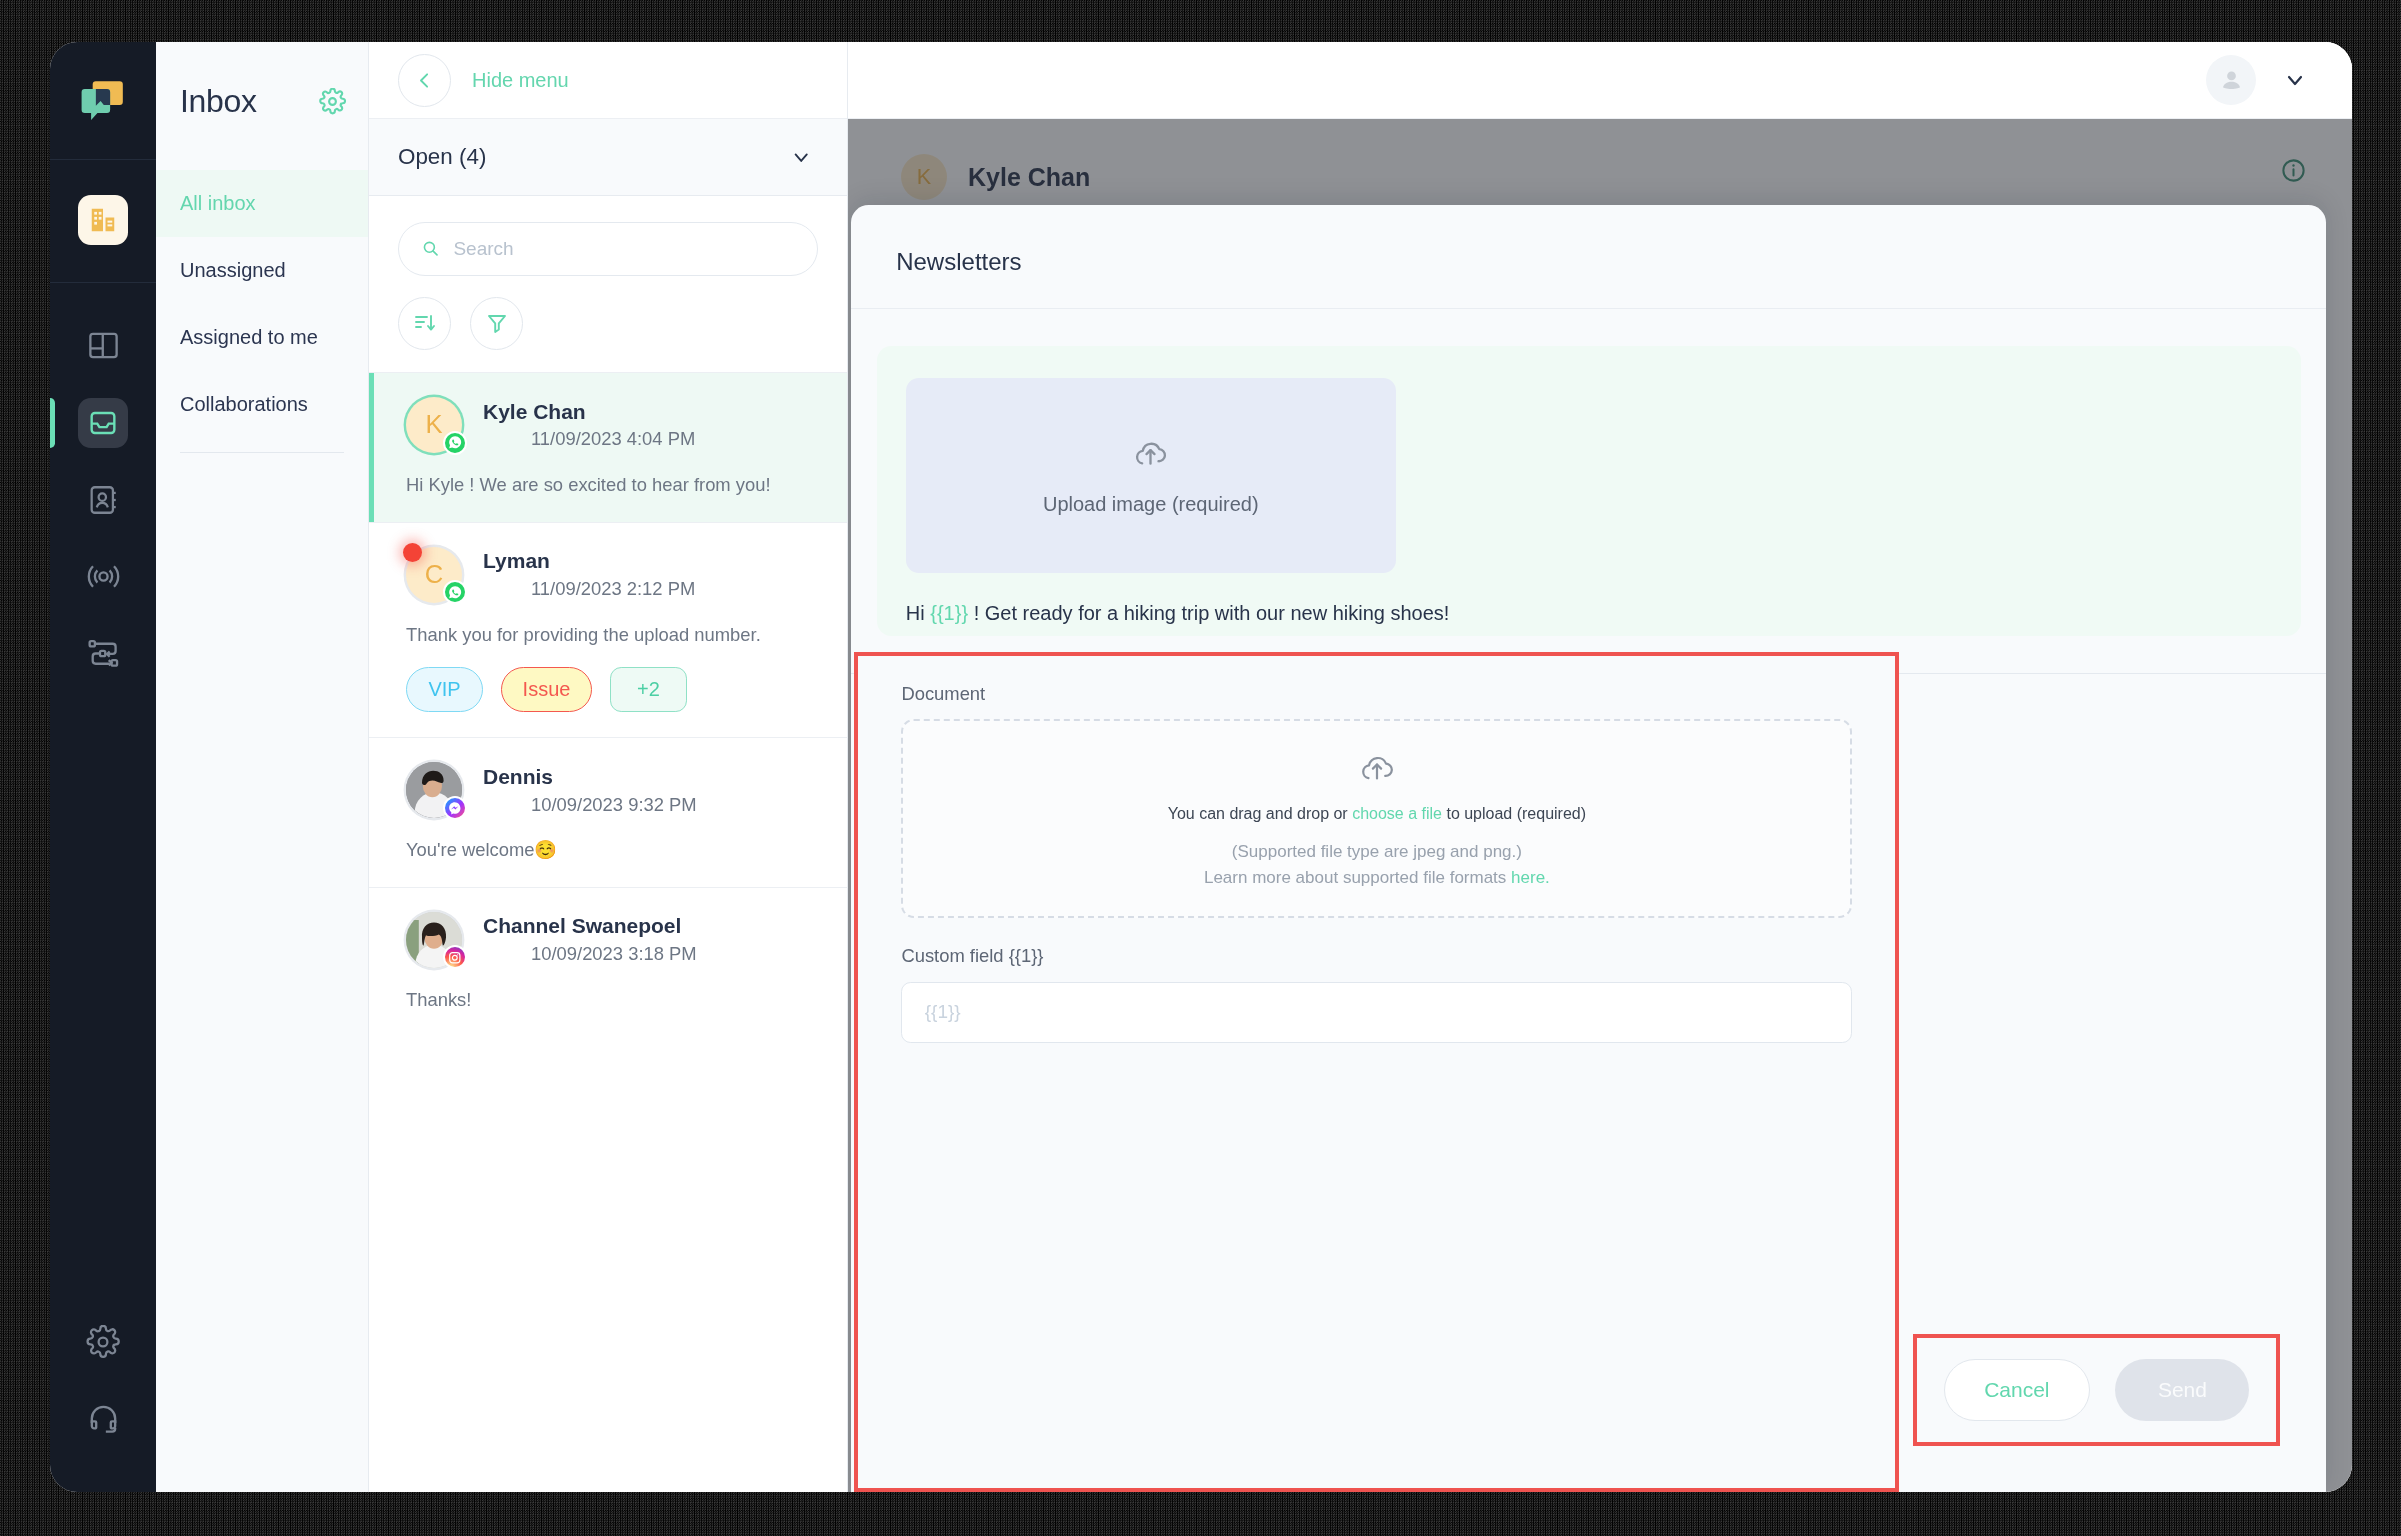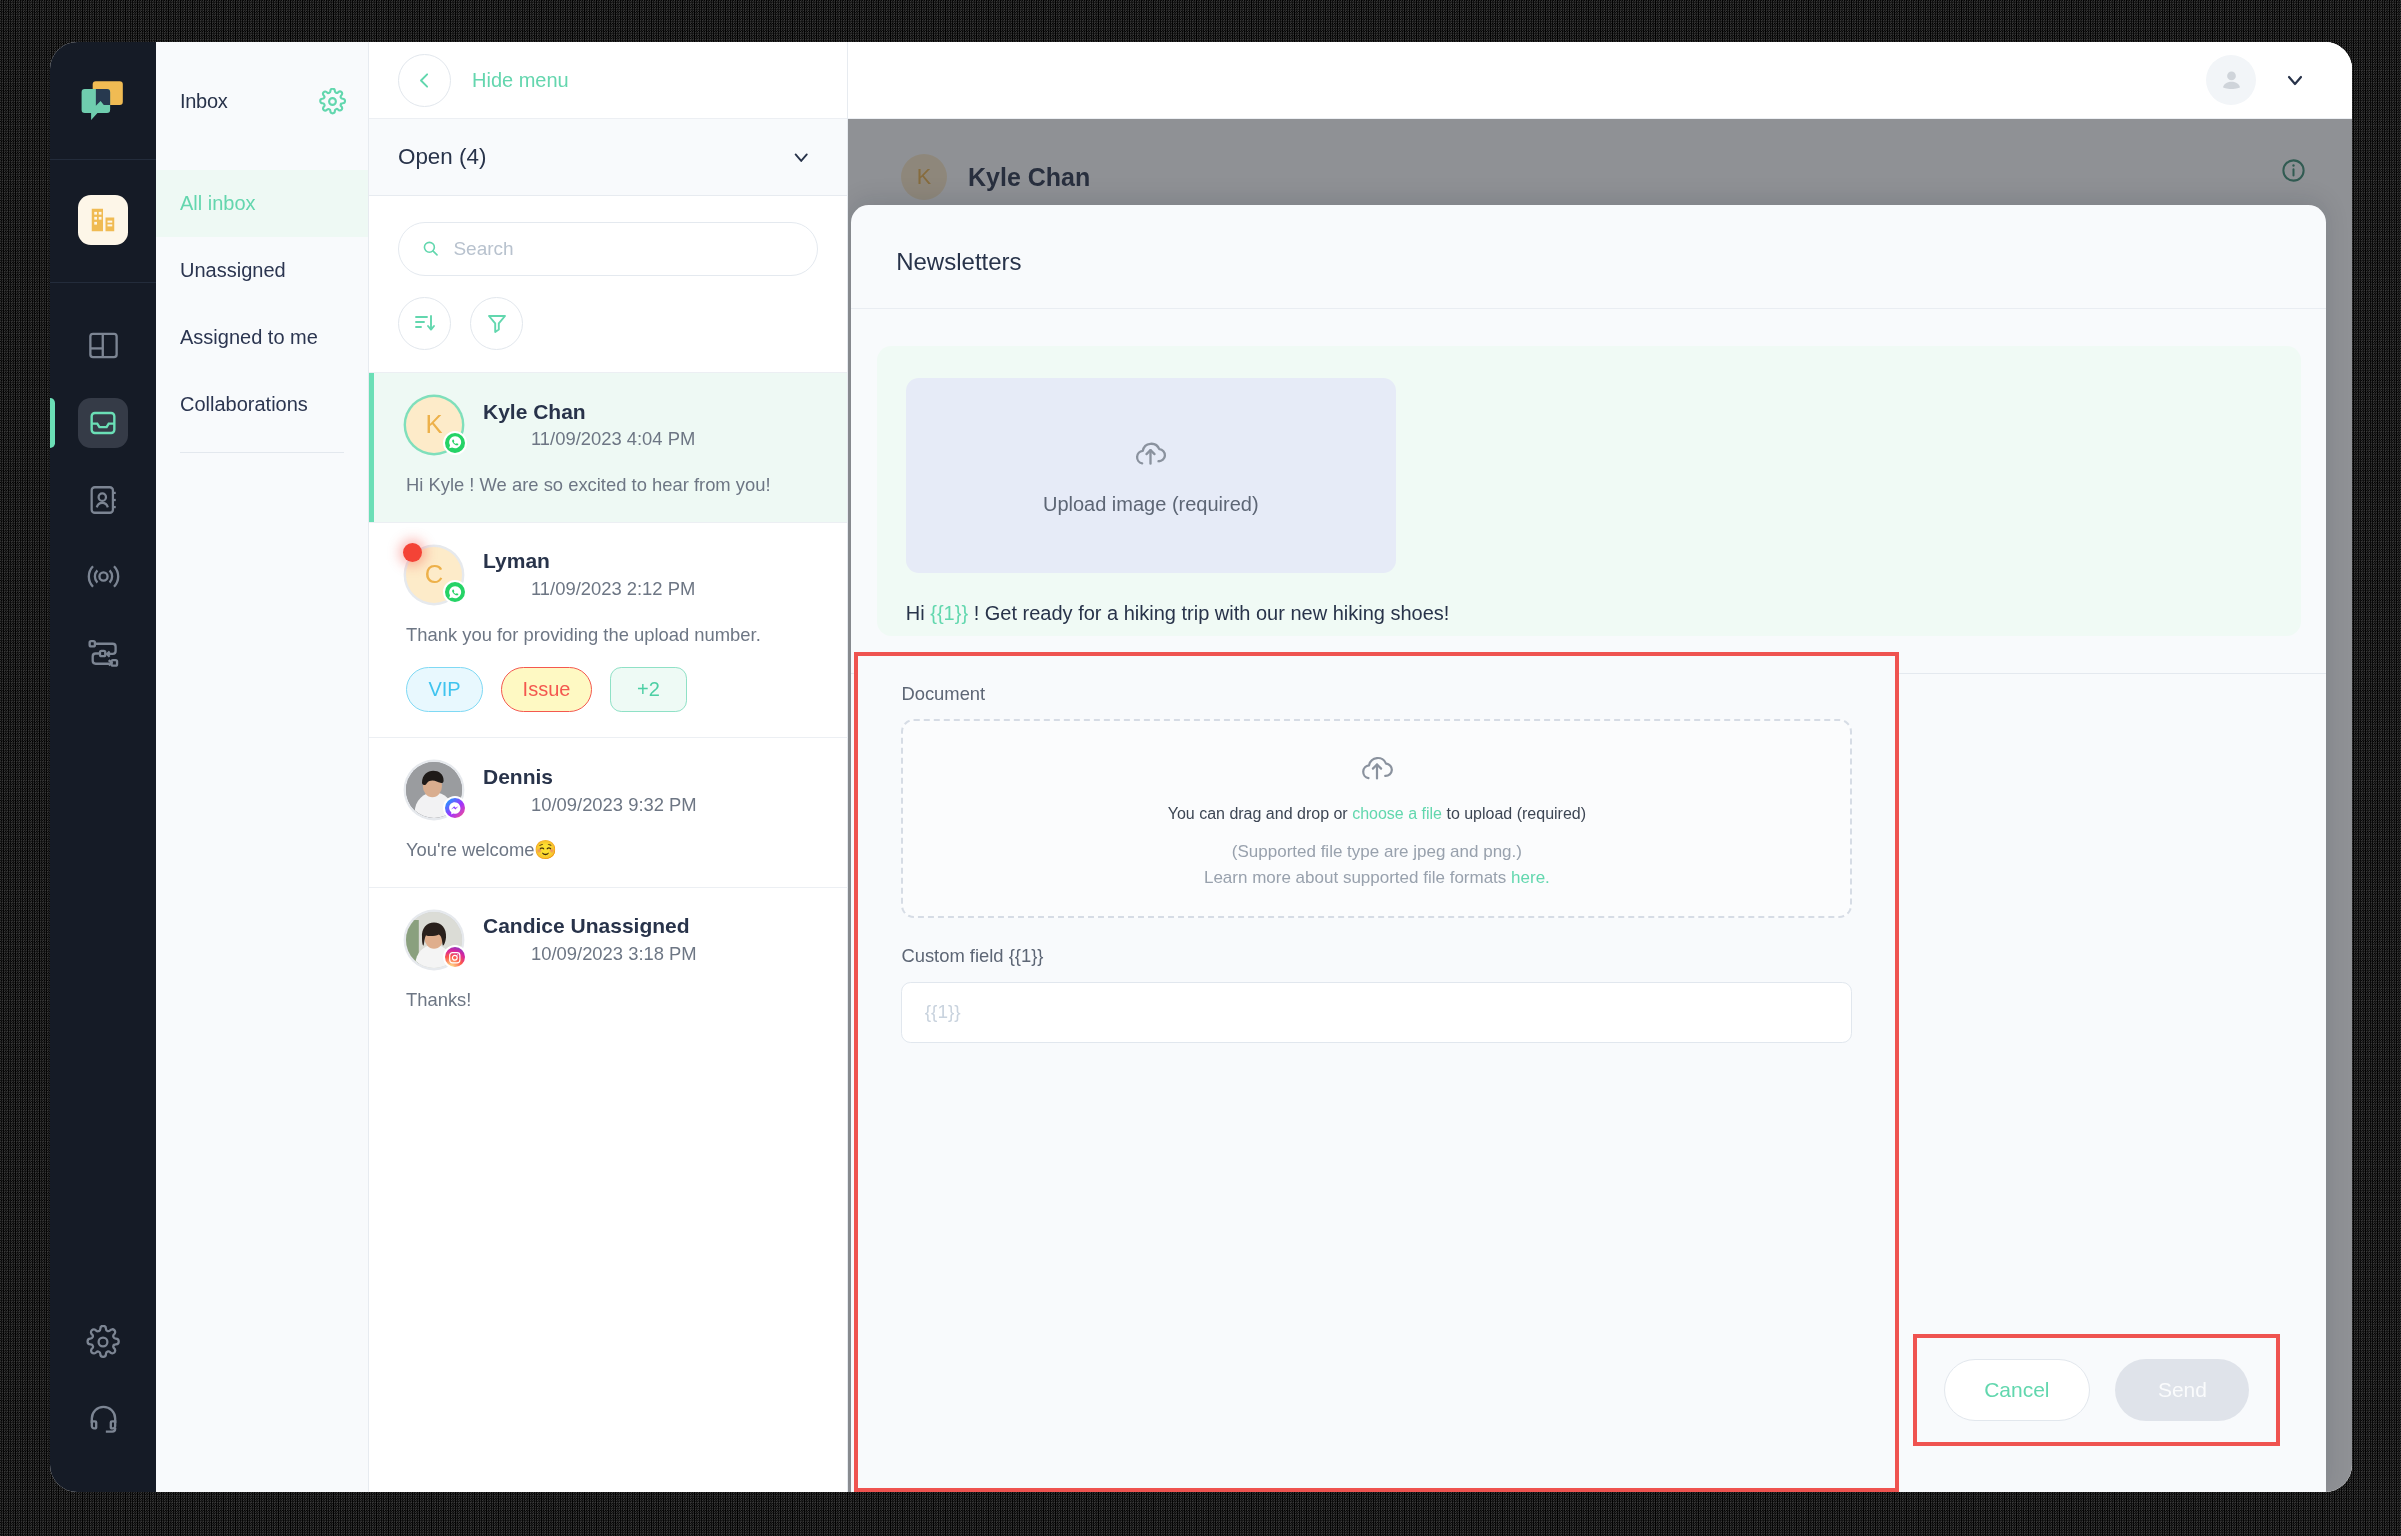--- a/index.html
+++ b/index.html
@@ -74,21 +74,21 @@
     width: 213px; flex: 0 0 213px;
     background: #f8fafc;
     border-right: 0.8px solid #e7ebf0;
     display: flex; flex-direction: column;
   }
   #nav-header {
     height: 118px;
     display: flex; align-items: center; justify-content: space-between;
     padding: 0 22.4px 0 24px;
   }
-  #nav-title { font-size: 20px; color: #28334a; letter-spacing: -0.3px; }
+  #nav-title { font-size: 32px; color: #28334a; letter-spacing: -0.3px; }
   .nav-list { padding-top: 9.6px; }
   .nav-item {
     height: 67px; display: flex; align-items: center;
     padding-left: 24px; font-size: 20px; color: #2b3550;
     cursor: pointer;
   }
   .nav-item.active { background: #eef9f4; color: #64d6ae; }
   .nav-sep {
     margin: 14.4px 24px 0 24px;
     border-top: 0.8px solid #e3e8ee;
@@ -567,21 +567,21 @@
           </div>
           <div class="ch-badge ch-ig">
             <svg width="13.6" height="13.6" viewBox="0 0 24 24" fill="none" stroke="#fff" stroke-width="2.1">
               <rect x="3" y="3" width="18" height="18" rx="5"></rect>
               <circle cx="12" cy="12" r="4.2"></circle>
               <circle cx="17.2" cy="6.8" r="1.1" fill="#fff" stroke="none"></circle>
             </svg>
           </div>
         </div>
         <div>
-          <div class="conv-name">Candice Unassigned</div>
+          <div class="conv-name">Channel Swanepoel</div>
           <div class="conv-time">10/09/2023 3:18 PM</div>
         </div>
       </div>
       <div class="conv-preview">Thanks!</div>
     </div>
 
   </div>
 
   <div id="chat-col">
 

